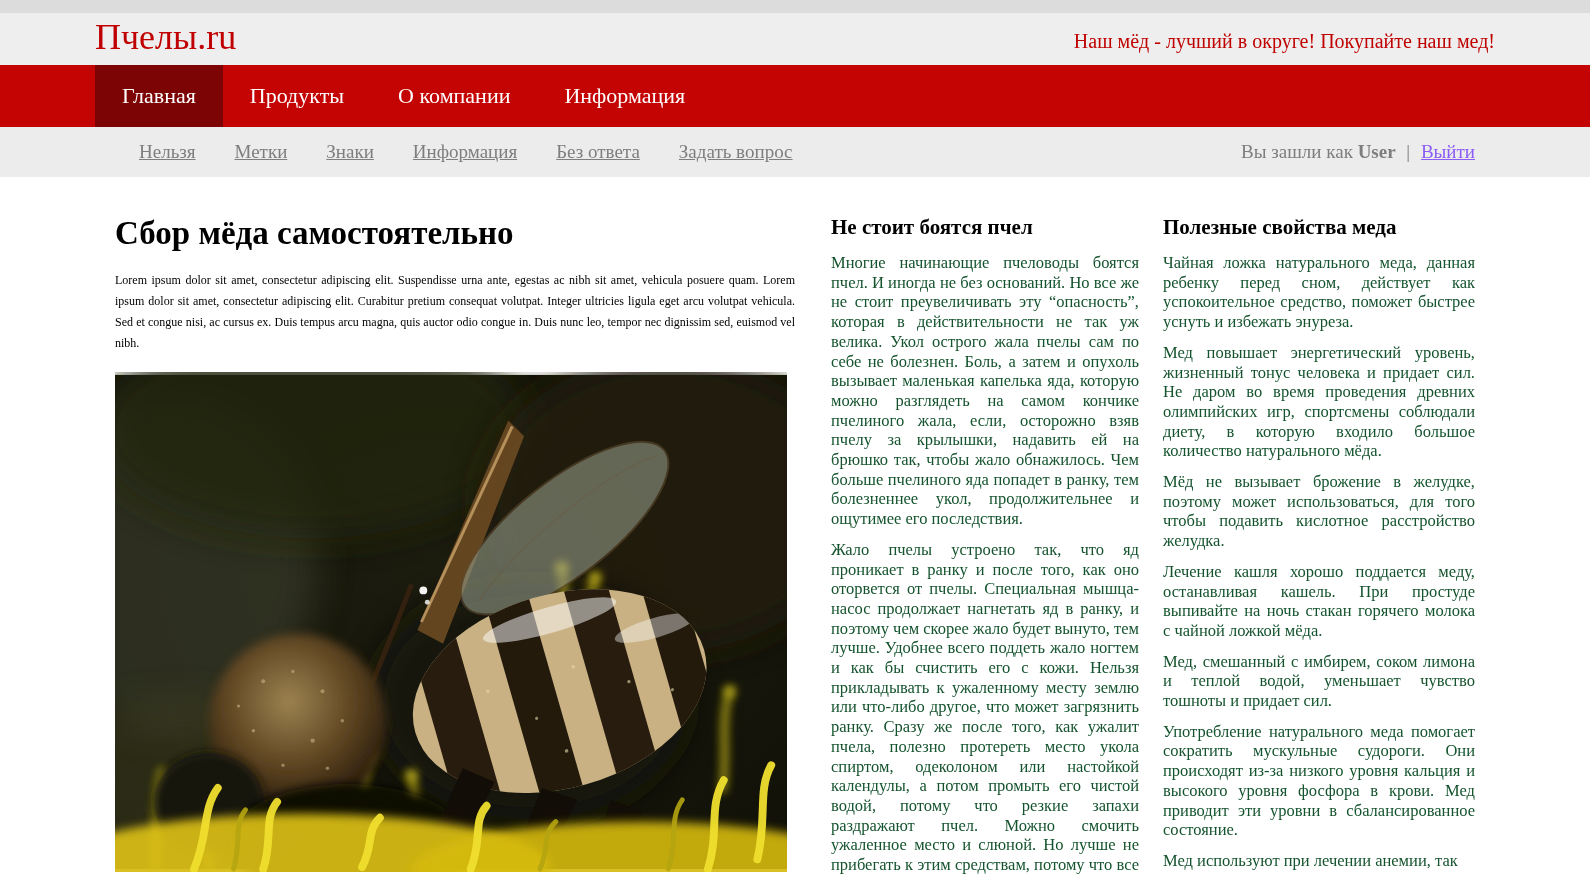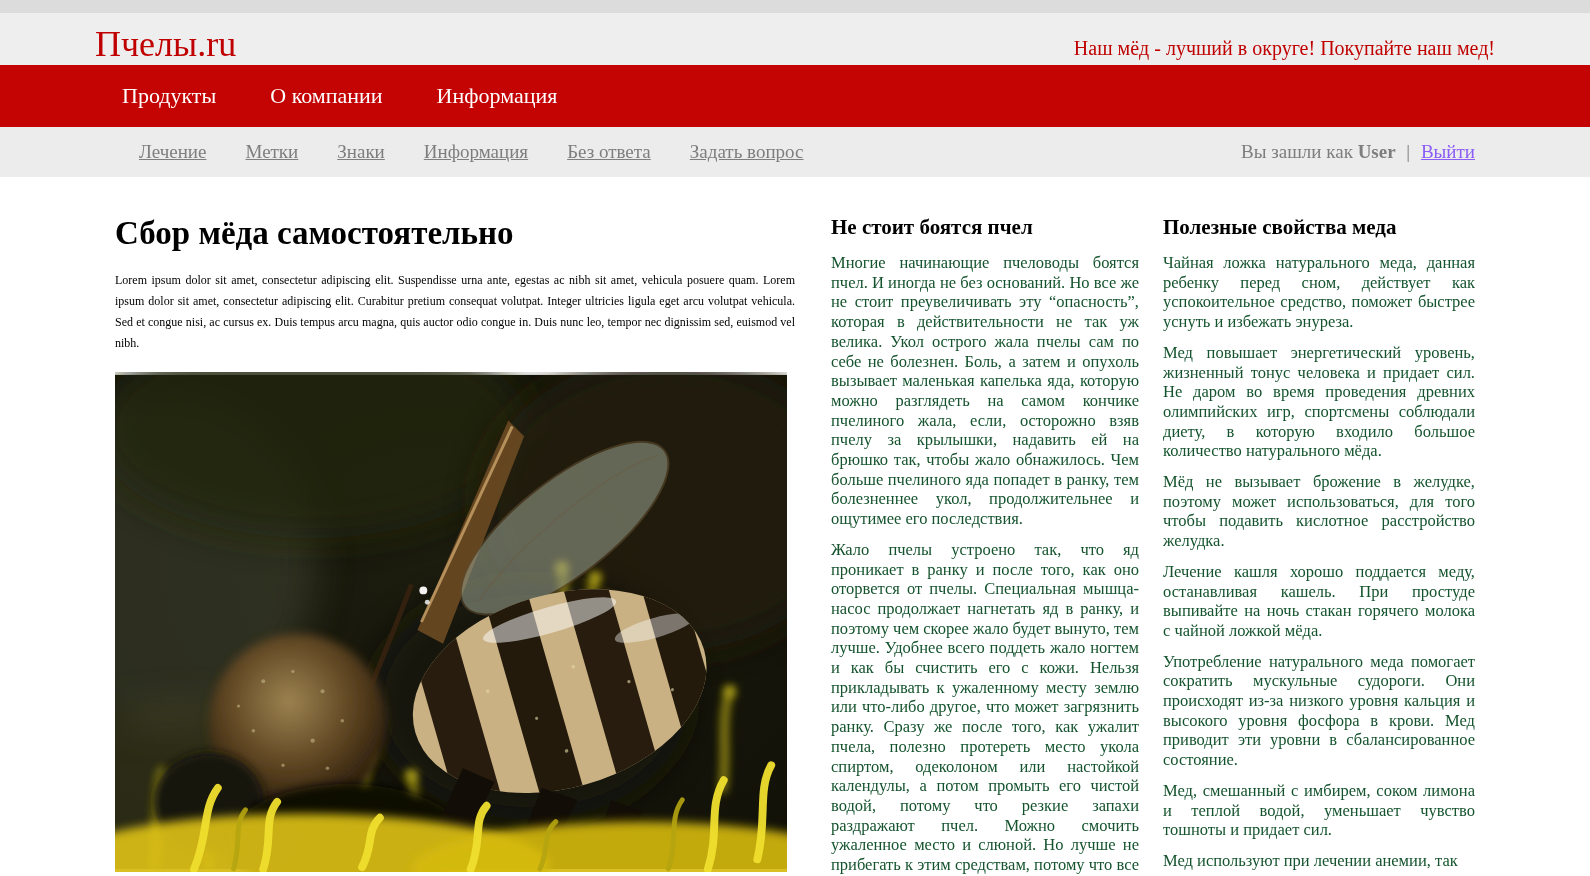--- a/index.html
+++ b/index.html
@@ -5,21 +5,21 @@
   * { margin: 0; padding: 0; box-sizing: border-box; }
   html, body { width: 1590px; height: 876px; overflow: hidden; background: #ffffff; }
   body { font-family: "Liberation Serif", "DejaVu Serif", serif; }
 
   .top-strip { height: 13px; background: #dcdcdc; }
 
   .site-header { height: 52px; background: #eeeeee; }
   .site-header .inner {
     width: 1400px; margin: 0 auto; height: 100%;
     display: flex; justify-content: space-between; align-items: flex-end;
-    padding-bottom: 3px;
+    padding-bottom: 10px;
   }
   .logo { color: #c00000; font-size: 36px; line-height: 1; font-weight: normal; cursor: pointer; }
   .tagline { color: #c00000; font-size: 20px; line-height: 1.1; padding-bottom: 3px; }
 
   .main-nav { height: 62px; background: #c40303; }
   .main-nav .inner { width: 1400px; margin: 0 auto; height: 100%; display: flex; }
   .main-nav .nav-item {
     height: 100%; display: flex; align-items: center;
     padding: 0 27px; color: #ffffff; font-size: 22px; cursor: pointer;
   }
@@ -66,30 +66,31 @@
 
 <header class="site-header">
   <div class="inner">
     <div class="logo">Пчелы.ru</div>
     <div class="tagline">Наш мёд - лучший в округе! Покупайте наш мед!</div>
   </div>
 </header>
 
 <nav class="main-nav">
   <div class="inner">
+    <div class="nav-item active">Главная</div>
     <div class="nav-item">Продукты</div>
     <div class="nav-item">О компании</div>
     <div class="nav-item">Информация</div>
   </div>
 </nav>
 
 <nav class="sub-nav">
   <div class="inner">
     <div class="sub-links">
-      <span class="sub-link">Лечение</span>
+      <span class="sub-link">Нельзя</span>
       <span class="sub-link">Метки</span>
       <span class="sub-link">Знаки</span>
       <span class="sub-link">Информация</span>
       <span class="sub-link">Без ответа</span>
       <span class="sub-link">Задать вопрос</span>
     </div>
     <div class="user-area">
       <span>Вы зашли как</span>
       <span class="username">User</span>
       <span class="sep">|</span>
@@ -235,18 +236,18 @@
     <p>Многие начинающие пчеловоды боятся пчел. И иногда не без оснований. Но все же не стоит преувеличивать эту “опасность”, которая в действительности не так уж велика. Укол острого жала пчелы сам по себе не болезнен. Боль, а затем и опухоль вызывает маленькая капелька яда, которую можно разглядеть на самом кончике пчелиного жала, если, осторожно взяв пчелу за крылышки, надавить ей на брюшко так, чтобы жало обнажилось. Чем больше пчелиного яда попадет в ранку, тем болезненнее укол, продолжительнее и ощутимее его последствия.</p>
     <p>Жало пчелы устроено так, что яд проникает в ранку и после того, как оно оторвется от пчелы. Специальная мышца-насос продолжает нагнетать яд в ранку, и поэтому чем скорее жало будет вынуто, тем лучше. Удобнее всего поддеть жало ногтем и как бы счистить его с кожи. Нельзя прикладывать к ужаленному месту землю или что-либо другое, что может загрязнить ранку. Сразу же после того, как ужалит пчела, полезно протереть место укола спиртом, одеколоном или настойкой календулы, а потом промыть его чистой водой, потому что резкие запахи раздражают пчел. Можно смочить ужаленное место и слюной. Но лучше не прибегать к этим средствам, потому что все это отвлекает от работы.</p>
   </section>
 
   <section class="col-side right">
     <h2>Полезные свойства меда</h2>
     <p>Чайная ложка натурального меда, данная ребенку перед сном, действует как успокоительное средство, поможет быстрее уснуть и избежать энуреза.</p>
     <p>Мед повышает энергетический уровень, жизненный тонус человека и придает сил. Не даром во время проведения древних олимпийских игр, спортсмены соблюдали диету, в которую входило большое количество натурального мёда.</p>
     <p>Мёд не вызывает брожение в желудке, поэтому может использоваться, для того чтобы подавить кислотное расстройство желудка.</p>
     <p>Лечение кашля хорошо поддается меду, останавливая кашель. При простуде выпивайте на ночь стакан горячего молока с чайной ложкой мёда.</p>
+    <p>Мед, смешанный с имбирем, соком лимона и теплой водой, уменьшает чувство тошноты и придает сил.</p>
     <p>Употребление натурального меда помогает сократить мускульные судороги. Они происходят из-за низкого уровня кальция и высокого уровня фосфора в крови. Мед приводит эти уровни в сбалансированное состояние.</p>
-    <p>Мед, смешанный с имбирем, соком лимона и теплой водой, уменьшает чувство тошноты и придает сил.</p>
     <p>Мед используют при лечении анемии, так</p>
   </section>
 
 </main>
 
 </body></html>

